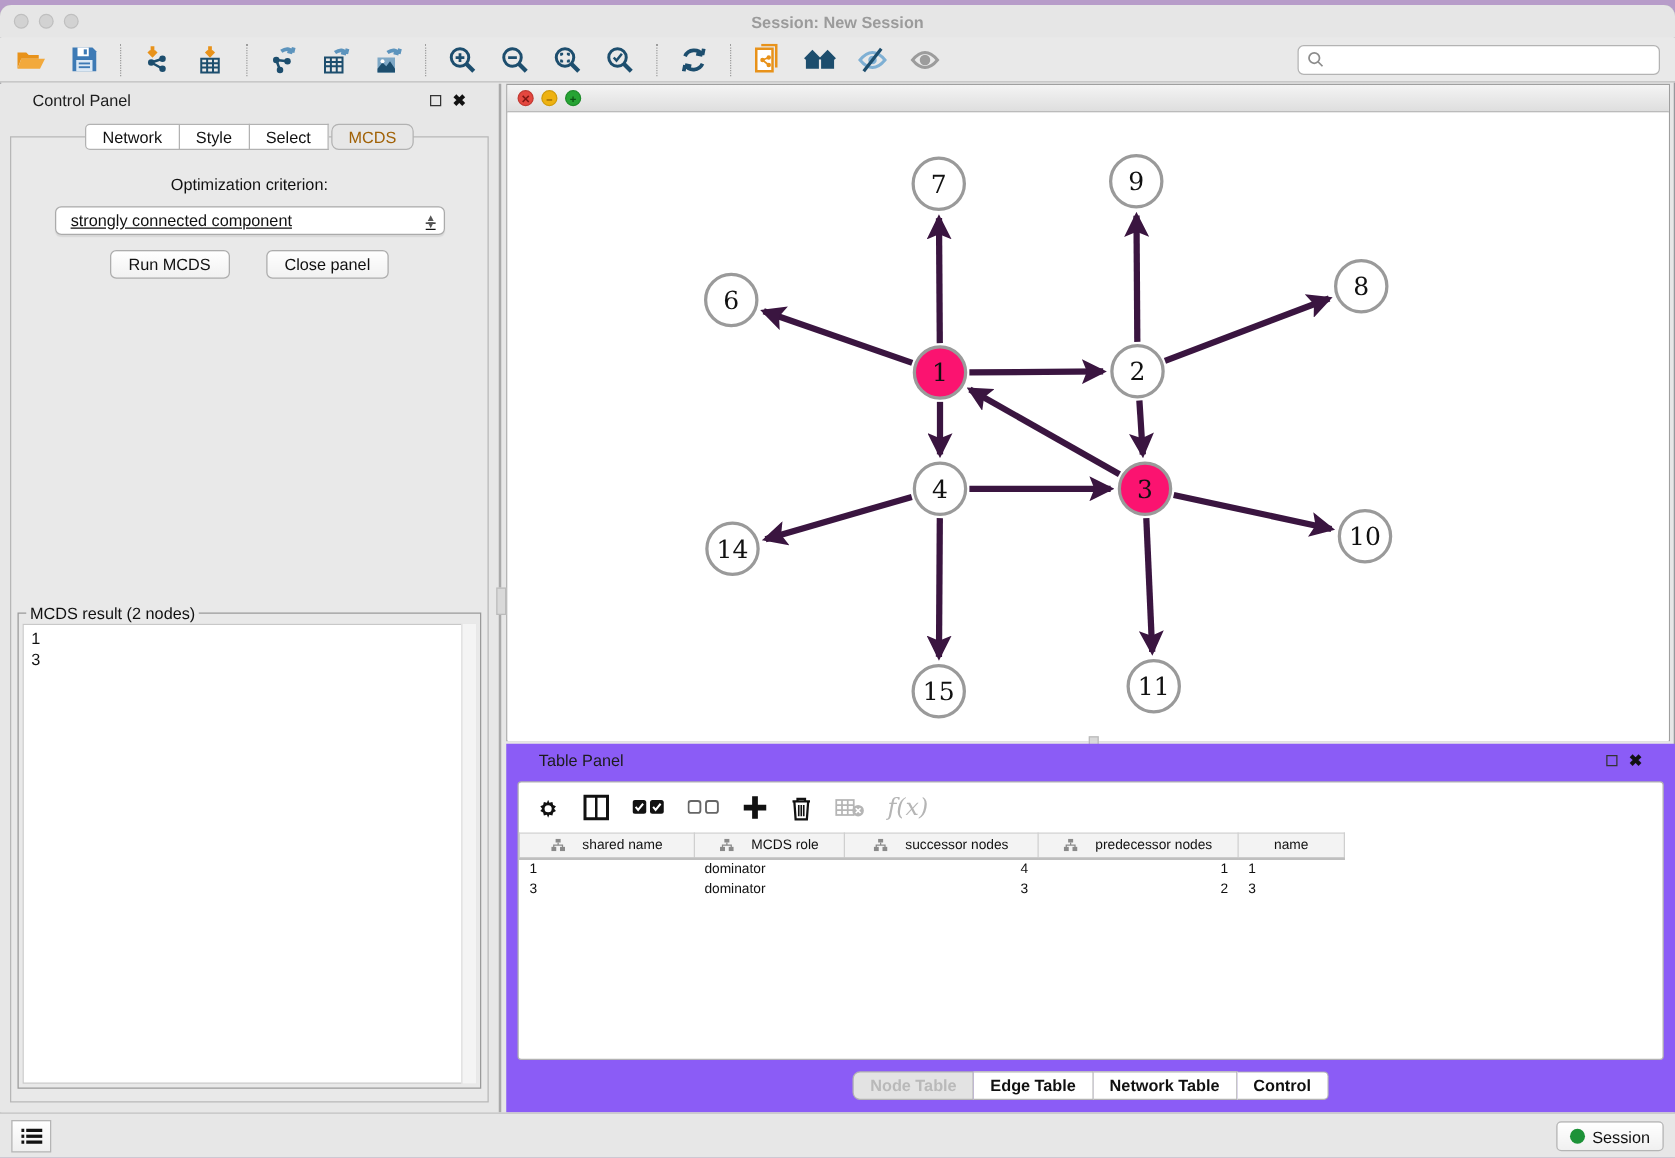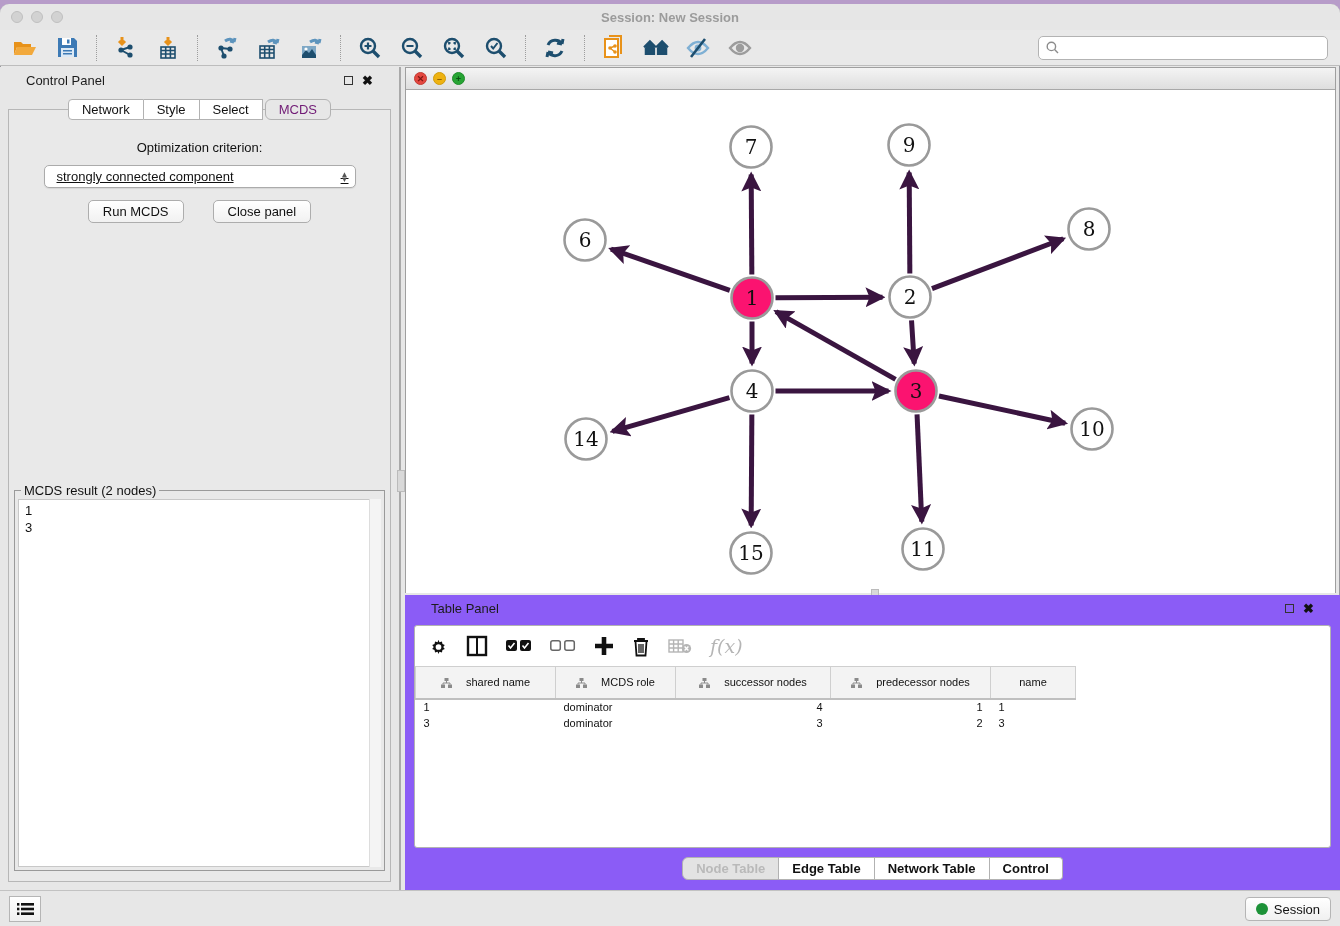--- a/index.html
+++ b/index.html
@@ -38,21 +38,21 @@
     padding:0 26px; font-size:13px; color:#1c1c1c; }
   .panel-head .ic { margin-left:auto; display:flex; gap:9px; align-items:center; }
   .float-ic { width:9px; height:9px; border:1.5px solid #333; display:inline-block; }
   .close-ic { font-size:13px; font-weight:bold; color:#111; line-height:9px; }
   .seg-strip { position:absolute; top:32px; left:0; right:0; display:flex;
     justify-content:center; z-index:3; }
   .seg { font-size:13px; padding:2px 13px; background:#fff;
     border:1px solid #b2b2b2; border-left:none; color:#111; cursor:default; }
   .seg:first-child { border-left:1px solid #b2b2b2; border-radius:4px 0 0 4px; }
   .seg:last-child { border-radius:0 4px 4px 0; }
-  .seg.active { background:#e7e7e7; color:#701a75; border-radius:6px;
+  .seg.active { background:#e7e7e7; color:#a16207; border-radius:6px;
     border:1px solid #b2b2b2; margin-left:2px; }
   .cp-inner { position:absolute; top:42px; left:8px; right:8px; bottom:8px;
     border:1px solid #b7b7b7; background:#e9e9e9; }
   .opt-label { margin-top:30px; text-align:center; font-size:13px; color:#111; }
   .opt-select { margin:10px auto 0; width:312px; height:23px; background:#fff;
     border:1px solid #ababab; border-radius:5px; display:flex;
     align-items:center; padding:0 6px 0 12px; font-size:13px; color:#111;
     box-shadow:0 1px 1px rgba(0,0,0,.08);text-decoration:underline; }
   .stepper { margin-left:auto; font-size:8px; line-height:5px; color:#555;
     display:flex; flex-direction:column; align-items:center; }
@@ -97,21 +97,21 @@
   .tp-card { position:absolute; top:30px; left:9px; right:9px; bottom:42px;
     background:#fff; border:1px solid #b2b2b2; border-radius:3px; overflow:hidden; }
   .tp-toolbar { height:40px; display:flex; align-items:center; gap:18px;
     padding:0 14px; }
   .tp-ic { display:flex; align-items:center; justify-content:center; height:24px; }
   .fx { font-family:"DejaVu Serif", serif; font-style:italic; font-size:19px;
     color:#b5b5b5; }
   table.ntable { border-collapse:collapse; font-size:11px; color:#111;
     table-layout:fixed; }
   .ntable th { background:#f3f3f3; border:1px solid #cfcfcf; border-bottom:2px solid #bfbfbf;
-    font-weight:normal; font-size:11px; height:32px; padding:0 4px;
+    font-weight:normal; font-size:11px; height:20px; padding:0 4px;
     text-align:center; white-space:nowrap; }
   .ntable th .hic { display:inline-block; vertical-align:-2px; margin-right:14px; }
   .ntable td { height:16px; padding:0 8px; white-space:nowrap; }
   .tp-tabs { position:absolute; bottom:10px; left:0; right:0; display:flex;
     justify-content:center;font-weight:bold; }
   .tp-tabs .seg { padding:3px 13px; }
   .tp-tabs .seg.active { background:#e3e3e3; color:#b9b9b9; border-radius:6px 0 0 6px;
     margin-left:0; }
 
   

